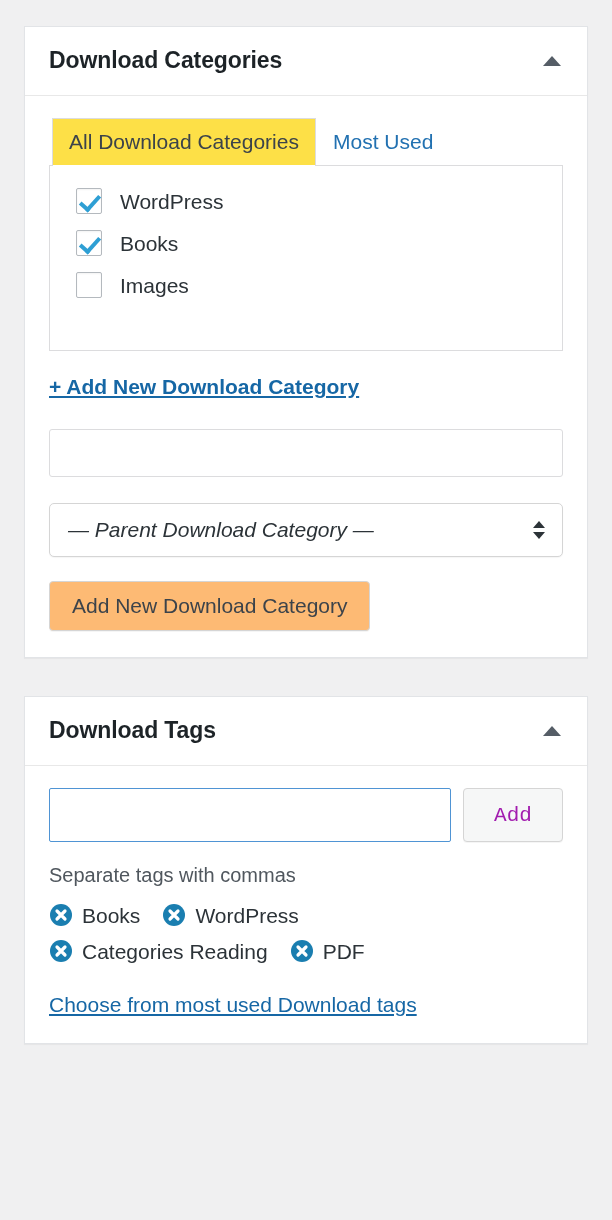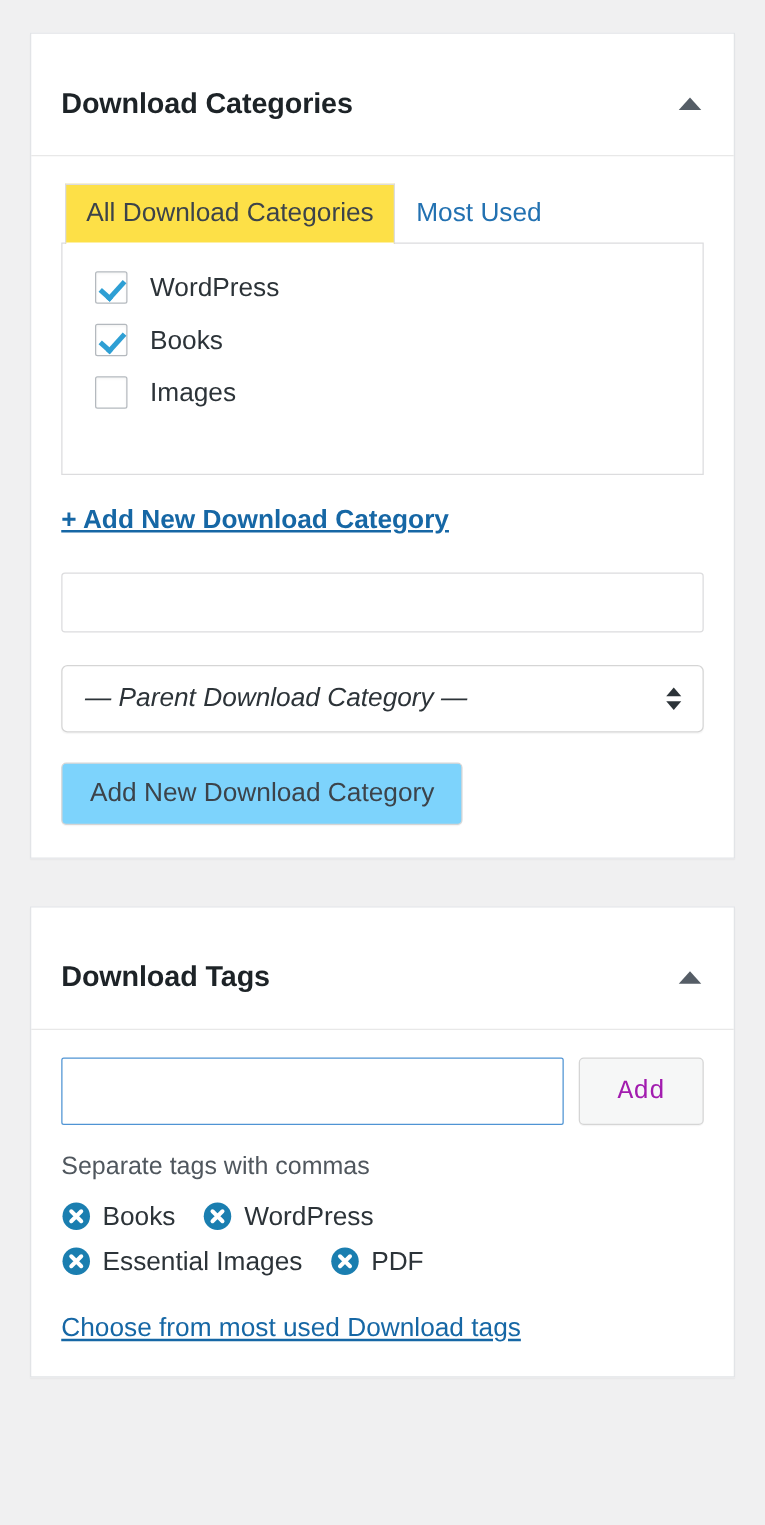--- a/index.html
+++ b/index.html
@@ -28,22 +28,21 @@
     border: 1px solid #e2e4e7;
     box-shadow: 0 1px 1px rgba(0,0,0,.04);
     margin-bottom: 38px;
   }
   .postbox-header {
     display: flex;
     align-items: center;
     justify-content: space-between;
     border-bottom: 1px solid #e8e8e8;
     padding: 18px 22px 18px 24px;
-    height: 84px;
-    margin-top: 14px;
+    height: 69px;
   }
   .postbox-title {
     font-size: 23px;
     font-weight: bold;
     color: #1d2327;
     line-height: 1.2;
     letter-spacing: -0.1px;
   }
   .toggle-btn {
     background: none;
@@ -204,21 +203,21 @@
   .ar-dn {
     width: 0; height: 0;
     border-left: 6px solid transparent;
     border-right: 6px solid transparent;
     border-top: 7px solid #2c3338;
   }
 
   .btn {
     margin-top: 24px;
     display: inline-block;
-    background: #7dd3fc;
+    background: #fdba74;
     border: 1px solid #d5d5d5;
     border-radius: 4px;
     color: #3c434a;
     font-size: 21px;
     font-family: "Liberation Sans", sans-serif;
     padding: 12px 22px;
     cursor: pointer;
     box-shadow: 0 1px 0 rgba(0,0,0,.04);
   }
 
@@ -371,21 +370,21 @@
             <circle cx="12" cy="12" r="11" fill="#1a7eb0"></circle>
             <path d="M8 8 L16 16 M16 8 L8 16" stroke="#ffffff" stroke-width="3.2" stroke-linecap="round"></path>
           </svg>
           <span class="tag-name">WordPress</span>
         </span>
         <span class="tag-chip">
           <svg class="x-icon" viewBox="0 0 24 24">
             <circle cx="12" cy="12" r="11" fill="#1a7eb0"></circle>
             <path d="M8 8 L16 16 M16 8 L8 16" stroke="#ffffff" stroke-width="3.2" stroke-linecap="round"></path>
           </svg>
-          <span class="tag-name">Essential Images</span>
+          <span class="tag-name">Categories Reading</span>
         </span>
         <span class="tag-chip">
           <svg class="x-icon" viewBox="0 0 24 24">
             <circle cx="12" cy="12" r="11" fill="#1a7eb0"></circle>
             <path d="M8 8 L16 16 M16 8 L8 16" stroke="#ffffff" stroke-width="3.2" stroke-linecap="round"></path>
           </svg>
           <span class="tag-name">PDF</span>
         </span>
       </div>
 

